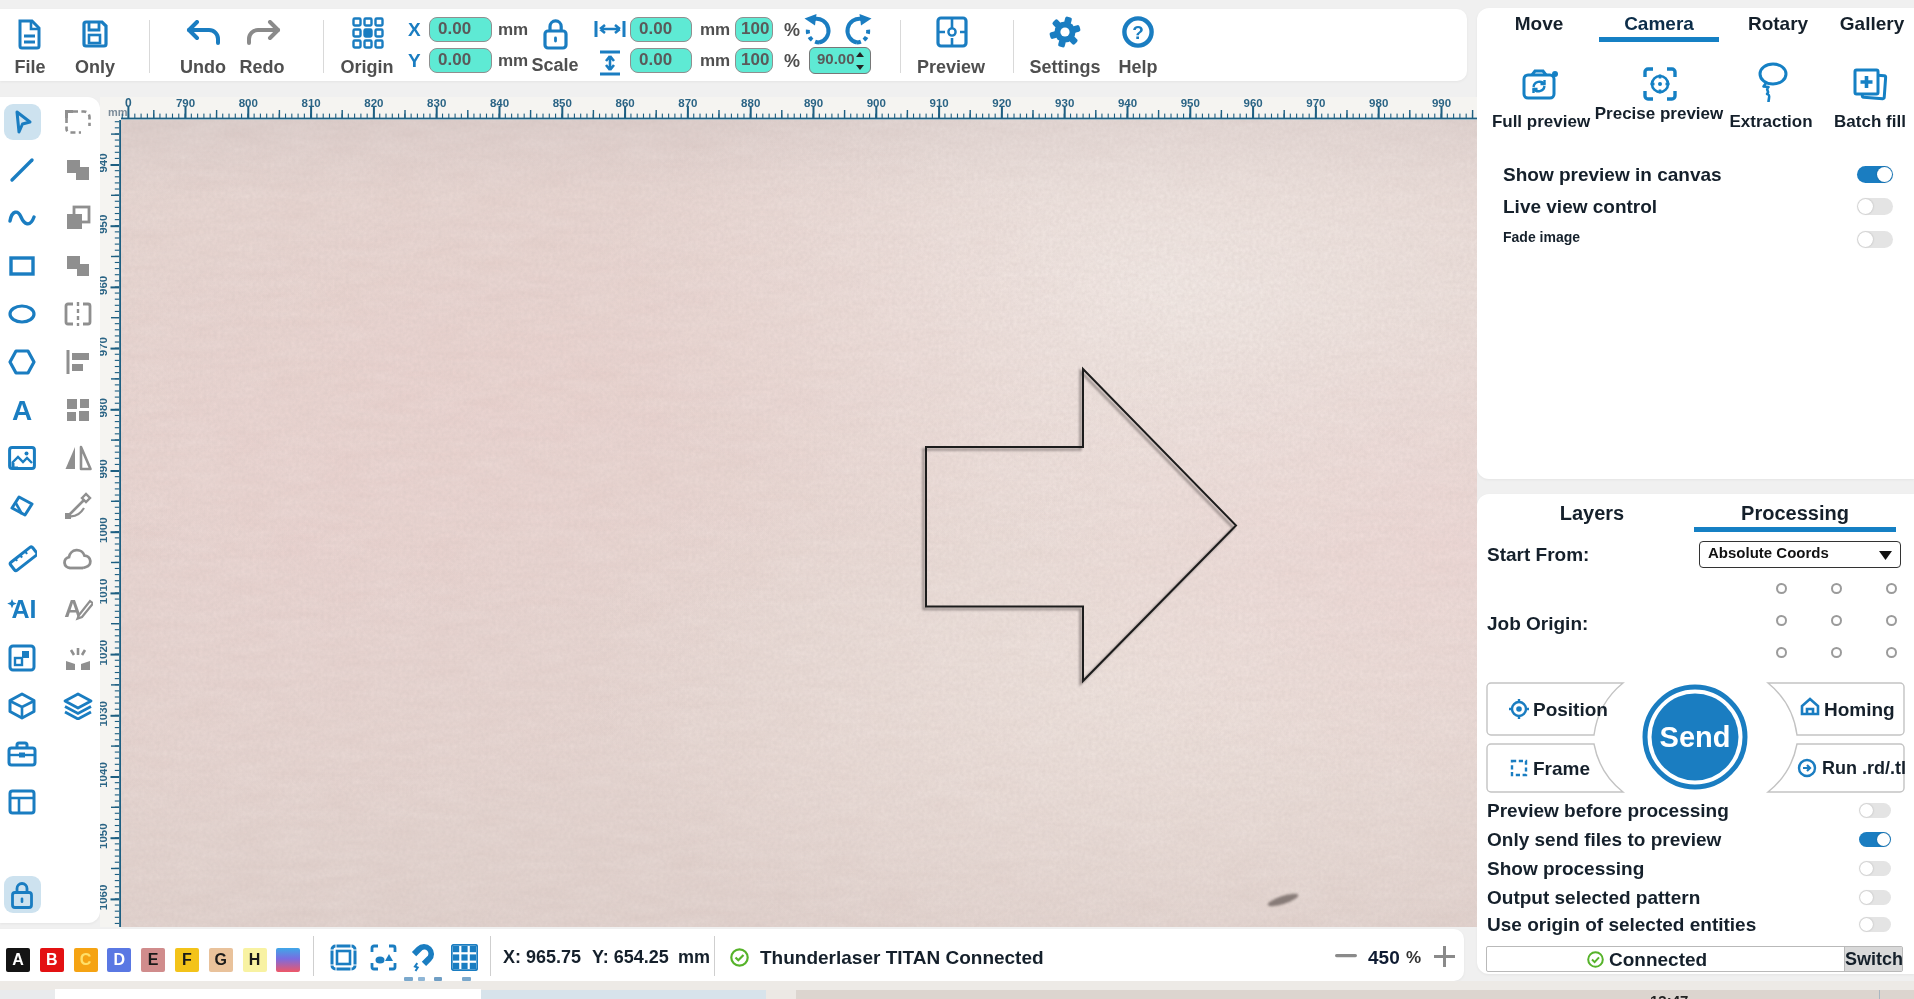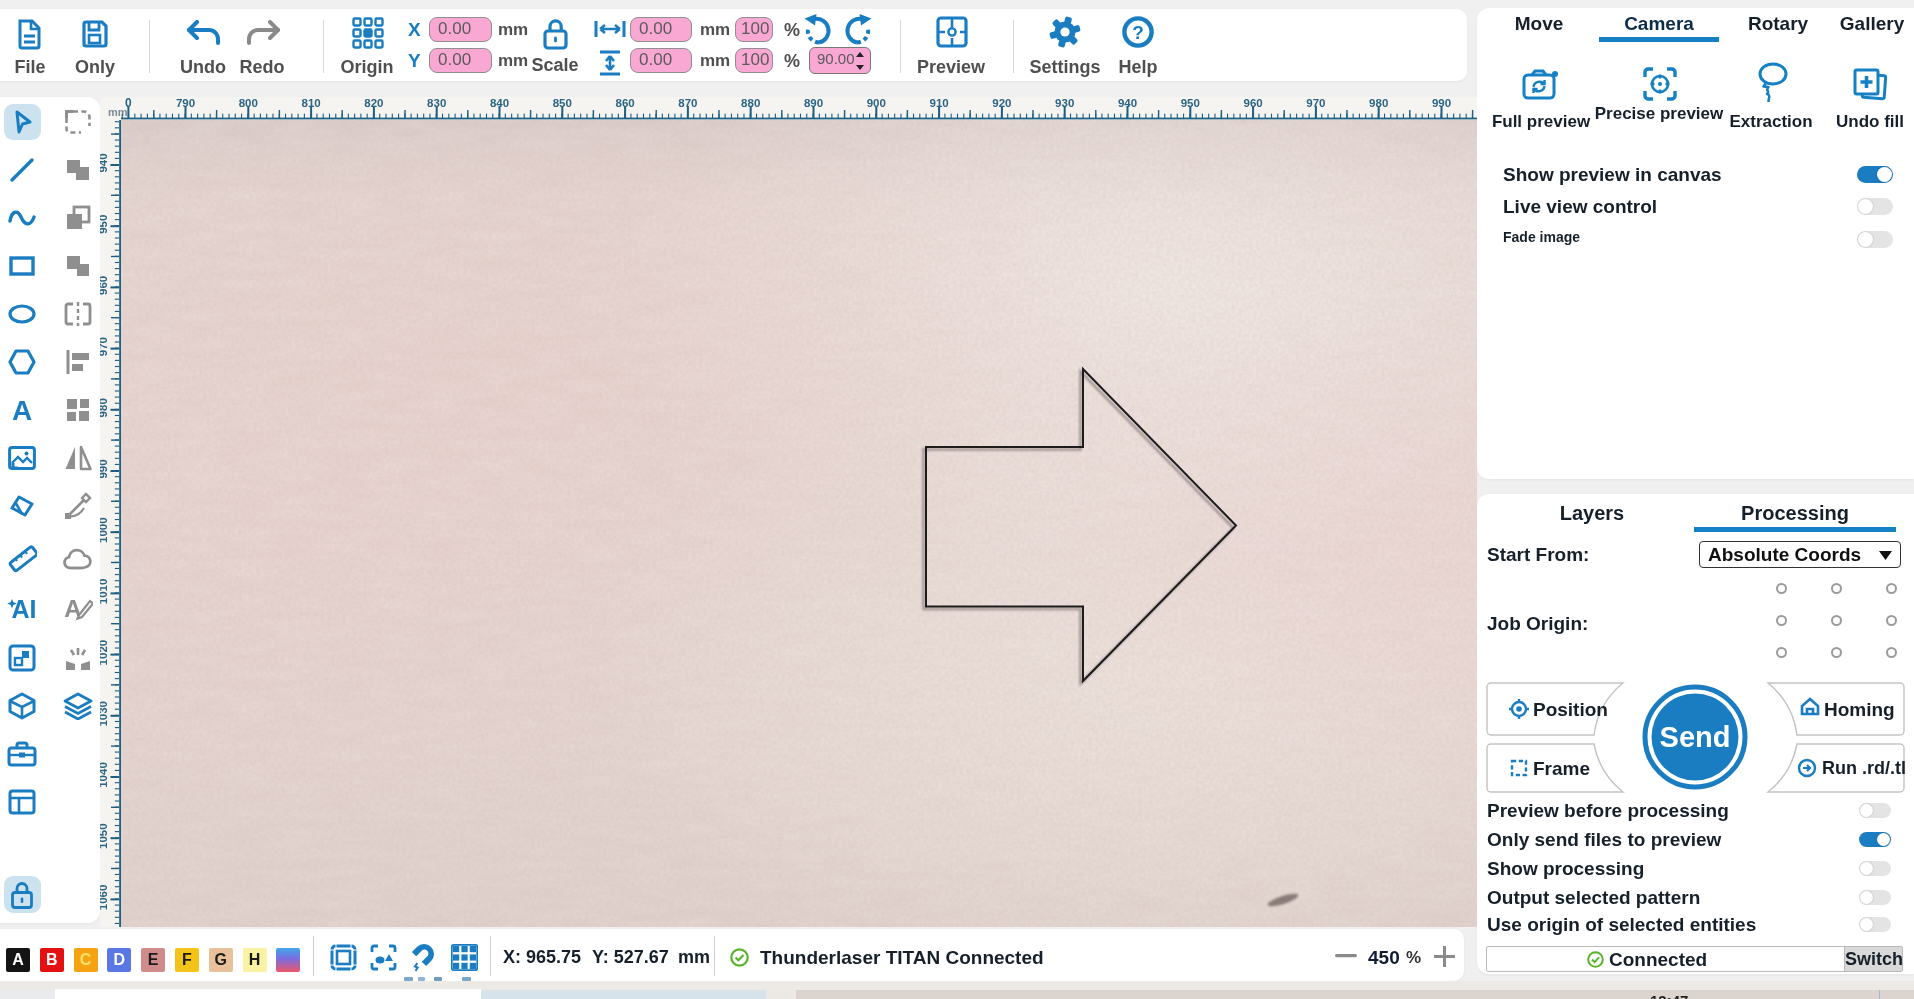--- a/index.html
+++ b/index.html
@@ -1,22 +1,22 @@
 <!DOCTYPE html>
 <html><head><meta charset="utf-8">
 <style>
 *{margin:0;padding:0;box-sizing:border-box}
 html,body{width:1914px;height:999px;overflow:hidden;background:#f0f0f0;
  font-family:"Liberation Sans",sans-serif;-webkit-font-smoothing:antialiased}
 .abs{position:absolute}
 .card{position:absolute;background:#fff;box-shadow:0 1px 3px rgba(0,0,0,.05)}
 .lbl{position:absolute;color:#4f4f4f;font-size:18px;font-weight:bold;text-align:center;white-space:nowrap}
 .sep{position:absolute;width:1px;background:#d9d9d9}
-.fld{position:absolute;border:1.6px solid #8f8f8f;border-radius:8px;background:#f9a8d4;
- color:#5a5a5a;font-size:17px;font-weight:normal;line-height:22px;padding-left:8px}
+.fld{position:absolute;border:1.6px solid #8f8f8f;border-radius:8px;background:#5eead4;
+ color:#5a5a5a;font-size:17px;font-weight:bold;line-height:22px;padding-left:8px}
 .tglL{position:absolute;width:36px;height:17px;border-radius:9px}
 .tglS{position:absolute;width:32px;height:15px;border-radius:8px}
 .on{background:#1a7dc1}.off{background:#e4e4e4}
 .knob{position:absolute;background:#fff;border-radius:50%;box-shadow:0 0 2px rgba(0,0,0,.25)}
 .tglL .knob{width:15px;height:15px;top:1px}
 .tglS .knob{width:13px;height:13px;top:1px}
 .on .knob{right:1px}.off .knob{left:1px}
 .radio{position:absolute;width:11px;height:11px;border:2.4px solid #9b9b9b;border-radius:50%;background:#fff}
 .tab{position:absolute;font-size:19px;font-weight:bold;color:#15202b;white-space:nowrap;text-align:center}
 .btxt{position:absolute;font-size:18px;font-weight:bold;color:#15202b;white-space:nowrap}
@@ -775,39 +775,39 @@
   </svg>
 <svg class="abs" style="left:1851px;top:66px;" width="38" height="36" viewBox="0 0 38 36" fill="none">
     <path d="M9 27 h-3 a0 0 0 0 1 0 0 V5 h20 v3" stroke="#1580c4" stroke-width="0" fill="none"></path>
     <rect x="12" y="9" width="22" height="23" rx="1.5" stroke="#1580c4" stroke-width="3" transform="rotate(4 23 20)" fill="#fff"></rect>
     <rect x="4" y="4" width="23" height="24" rx="1.5" stroke="#1580c4" stroke-width="3" fill="#fff"></rect>
     <path d="M15.5 10 v12 M9.5 16 h12" stroke="#1580c4" stroke-width="3.6"></path>
   </svg>
 <div class="tab" style="left:1491px;top:112px;width:100px;font-size:17px">Full preview</div>
 <div class="tab" style="left:1594px;top:104px;width:130px;font-size:17px">Precise preview</div>
 <div class="tab" style="left:1729px;top:112px;width:84px;font-size:17px">Extraction</div>
-<div class="tab" style="left:1833px;top:112px;width:74px;font-size:17px">Undo fill</div>
+<div class="tab" style="left:1833px;top:112px;width:74px;font-size:17px">Batch fill</div>
 <div class="btxt" style="left:1503px;top:164px;font-size:19px">Show preview in canvas</div>
 <div class="tglL on" style="left:1857px;top:166px">
     <div class="knob"></div>
   </div>
 <div class="btxt" style="left:1503px;top:196px;font-size:19px">Live view control</div>
 <div class="tglL off" style="left:1857px;top:198px">
     <div class="knob"></div>
   </div>
 <div class="btxt" style="left:1503px;top:229px;font-size:14px">Fade image</div>
 <div class="tglL off" style="left:1857px;top:231px">
     <div class="knob"></div>
   </div>
 <div class="tab" style="left:1552px;top:502px;width:80px;font-size:20px">Layers</div>
 <div class="tab" style="left:1740px;top:502px;width:110px;font-size:20px">Processing</div>
 <div class="abs" style="left:1694px;top:527px;width:202px;height:5px;background:#1580c4"></div>
 <div class="btxt" style="left:1487px;top:544px;font-size:19px">Start From:</div>
 <div class="abs" style="left:1699px;top:541px;width:202px;height:27px;border:1.8px solid #333;border-radius:4px;background:#fff">
-    <div class="abs" style="left:8px;top:2px;font-size:19px;font-weight:bold;color:#111">Absolute Coords</div>
+    <div class="abs" style="left:8px;top:2px;font-size:15px;font-weight:bold;color:#111">Absolute Coords</div>
     <svg class="abs" style="right:8px;top:9px" width="13" height="9" viewBox="0 0 13 9">
       <path d="M0 0 h13 l-6.5 9 Z" fill="#111"></path>
     </svg>
   </div>
 <div class="radio" style="left:1776px;top:583px"></div>
 <div class="radio" style="left:1831px;top:583px"></div>
 <div class="radio" style="left:1886px;top:583px"></div>
 <div class="radio" style="left:1776px;top:615px"></div>
 <div class="radio" style="left:1831px;top:615px"></div>
 <div class="radio" style="left:1886px;top:615px"></div>
@@ -903,21 +903,21 @@
     <rect x="18.8" y="2.0" width="6.2" height="6.2" fill="#1a7dc1"></rect>
     <rect x="2.0" y="10.4" width="6.2" height="6.2" fill="#1a7dc1"></rect>
     <rect x="10.4" y="10.4" width="6.2" height="6.2" fill="#1a7dc1"></rect>
     <rect x="18.8" y="10.4" width="6.2" height="6.2" fill="#1a7dc1"></rect>
     <rect x="2.0" y="18.8" width="6.2" height="6.2" fill="#1a7dc1"></rect>
     <rect x="10.4" y="18.8" width="6.2" height="6.2" fill="#1a7dc1"></rect>
     <rect x="18.8" y="18.8" width="6.2" height="6.2" fill="#1a7dc1"></rect>
   </svg>
 <div class="sep" style="left:490px;top:936px;height:40px;background:#cfcfcf"></div>
 <div class="btxt" style="left:503px;top:947px;font-size:18px">X: 965.75</div>
-<div class="btxt" style="left:592px;top:947px;font-size:18px">Y: 527.67</div>
+<div class="btxt" style="left:592px;top:947px;font-size:18px">Y: 654.25</div>
 <div class="btxt" style="left:678px;top:947px;font-size:18px">mm</div>
 <div class="sep" style="left:714px;top:936px;height:40px;background:#cfcfcf"></div>
 <svg class="abs" style="left:730px;top:948px" width="19" height="19" viewBox="0 0 19 19">
     <circle cx="9.5" cy="9.5" r="8.2" stroke="#56b32a" stroke-width="2.2" fill="none"></circle>
     <path d="M5.5 9.5 l2.8 2.8 L13.5 7" stroke="#56b32a" stroke-width="2.2" fill="none"></path>
   </svg>
 <div class="btxt" style="left:760px;top:947px;font-size:19px">Thunderlaser TITAN Connected</div>
 <svg class="abs" style="left:1335px;top:954px" width="22" height="4" viewBox="0 0 22 4">
     <rect width="22" height="3.2" rx="1.6" fill="#8a8a8a"></rect>
   </svg>

